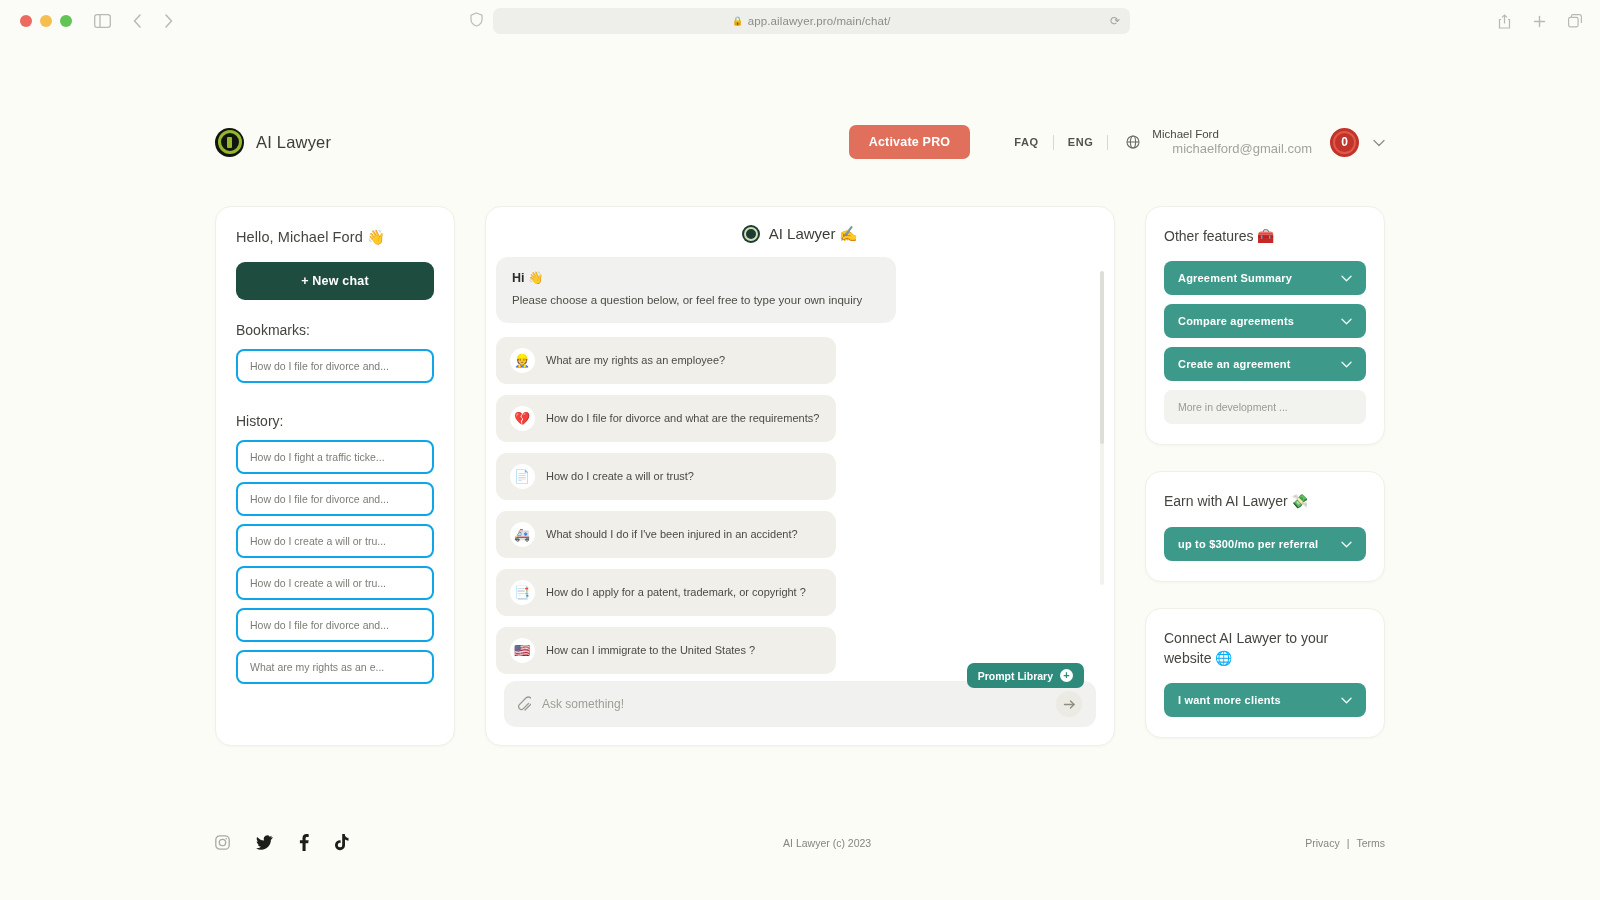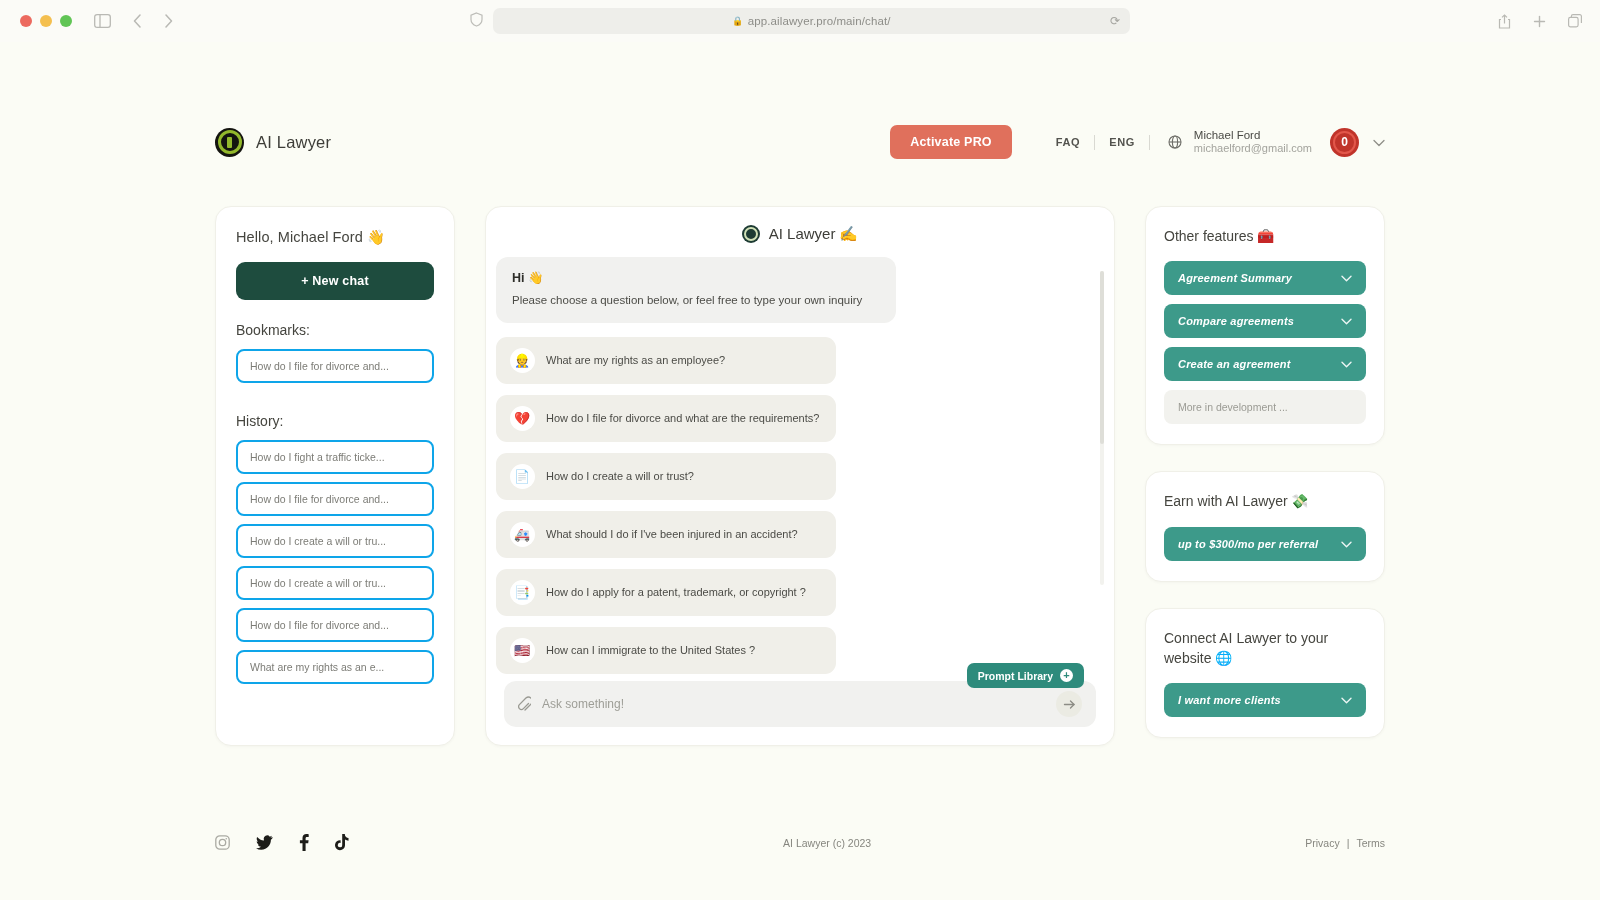--- a/index.html
+++ b/index.html
@@ -90,21 +90,21 @@
     letter-spacing: .2px; margin-right: 30px;
   }
   .hlink {
     font-size: 11px; font-weight: bold; color: #53534e;
     letter-spacing: .6px; padding: 0 14px; cursor: pointer;
   }
   .hsep { width: 1px; height: 15px; background: #d9d9d2; }
   .globe-ic { margin: 0 10px 0 18px; color: #6e6e68; display: flex; }
   .user-block { margin-left: 2px; line-height: 1.25; }
   .user-name { font-size: 11.5px; color: #4a4a45; }
-  .user-mail { font-size: 11px; color: #a3a39d; }
+  .user-mail { font-size: 13px; color: #a3a39d; margin-left: 20px; }
   .avatar {
     width: 29px; height: 29px; border-radius: 50%;
     background: #c0342a;
     display: flex; align-items: center; justify-content: center;
     color: #fff; font-size: 12px; font-weight: bold;
     margin-left: 18px;
   }
   .avatar .ring {
     width: 23px; height: 23px; border-radius: 50%;
     border: 2px solid #e2574a;
@@ -219,21 +219,21 @@
 
   
   .right-col { width: 240px; flex: 0 0 240px; display: flex; flex-direction: column; gap: 26px; }
   .rcard { padding: 19px 18px 20px; }
   .rtitle { font-size: 14px; color: #45453f; margin-bottom: 15px; line-height: 1.45; }
   .feat-btn {
     width: 100%; background: #3d9a8a; color: #fff; border: none;
     font-family: inherit; font-size: 11px; font-weight: bold;
     padding: 11px 14px; border-radius: 8px; cursor: pointer;
     display: flex; align-items: center; justify-content: space-between;
-    margin-bottom: 9px; letter-spacing: .2px; font-style: italic;
+    margin-bottom: 9px; letter-spacing: .2px;
   }
   .feat-btn .chev { opacity: .9; }
   .more-dev {
     background: #f2f2ee; color: #9b9b94; border-radius: 8px;
     padding: 11px 14px; font-size: 10.5px; margin-top: 3px;
   }
 
   
   .footer {
     width: 1170px; margin: 0 auto; padding-top: 88px;

